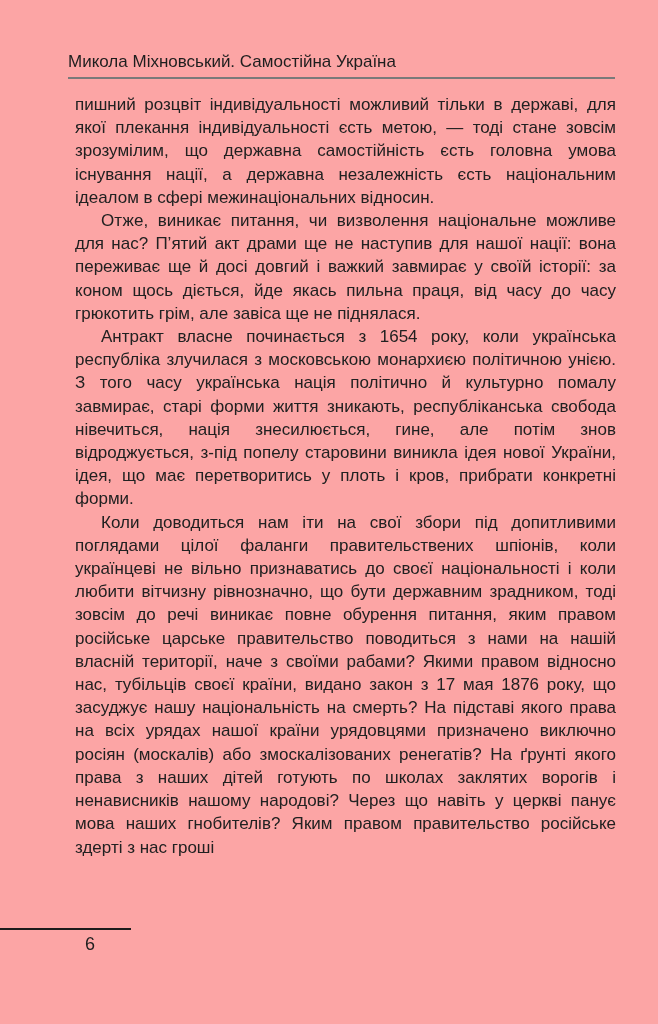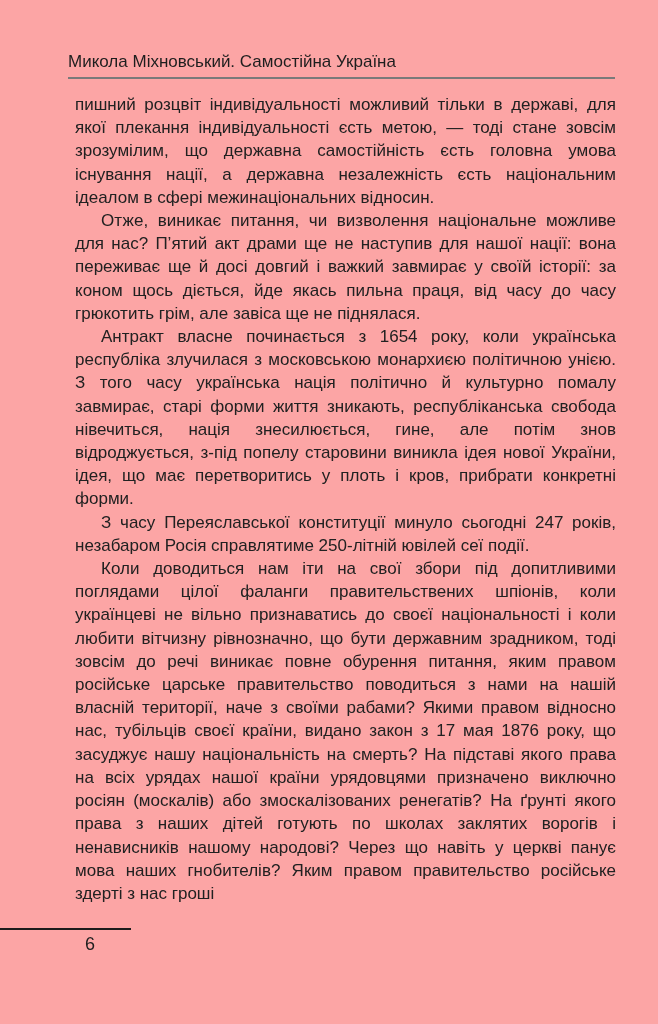--- a/index.html
+++ b/index.html
@@ -72,21 +72,20 @@
 <div class="page">
 
   <div class="running-header">
     <span>Микола Міхновський. Самостійна Україна</span>
   </div>
 
   <div class="page-body">
     <p class="no-indent">пишний розцвіт індивідуальності можливий тільки в державі, для якої плекання індивідуальності єсть метою, — тоді стане зовсім зрозумілим, що державна самостійність єсть головна умова існування нації, а державна незалежність єсть національним ідеалом в сфері межинаціональних відносин.</p>
     <p>Отже, виникає питання, чи визволення національне можливе для нас? П’ятий акт драми ще не наступив для нашої нації: вона переживає ще й досі довгий і важкий завмирає у своїй історії: за коном щось діється, йде якась пильна праця, від часу до часу грюкотить грім, але завіса ще не піднялася.</p>
     <p>Антракт власне починається з 1654 року, коли українська республіка злучилася з московською монархиєю політичною унією. З того часу українська нація політично й культурно помалу завмирає, старі форми життя зникають, республіканська свобода нівечиться, нація знесилюється, гине, але потім знов відроджується, з-під попелу старовини виникла ідея нової України, ідея, що має перетворитись у плоть і кров, прибрати конкретні форми.</p>
-    <p>З часу Переяславської конституції минуло сьогодні 247 років, незабаром Росія справлятиме 250-літній ювілей сеї події.</p>
     <p>Коли доводиться нам іти на свої збори під допитливими поглядами цілої фаланги правительствених шпіонів, коли українцеві не вільно признаватись до своєї національності і коли любити вітчизну рівнозначно, що бути державним зрадником, тоді зовсім до речі виникає повне обурення питання, яким правом російське царське правительство поводиться з нами на нашій власній території, наче з своїми рабами? Якими правом відносно нас, тубільців своєї країни, видано закон з 17 мая 1876 року, що засуджує нашу національність на смерть? На підставі якого права на всіх урядах нашої країни урядовцями призначено виключно росіян (москалів) або змоскалізованих ренегатів? На ґрунті якого права з наших дітей готують по школах заклятих ворогів і ненависників нашому народові? Через що навіть у церкві панує мова наших гнобителів? Яким правом правительство російське здерті з нас гроші</p>
   </div>
 
   <div class="footer-rule"></div>
 
   <div class="page-number">6</div>
 
 </div>
 
 </body></html>

